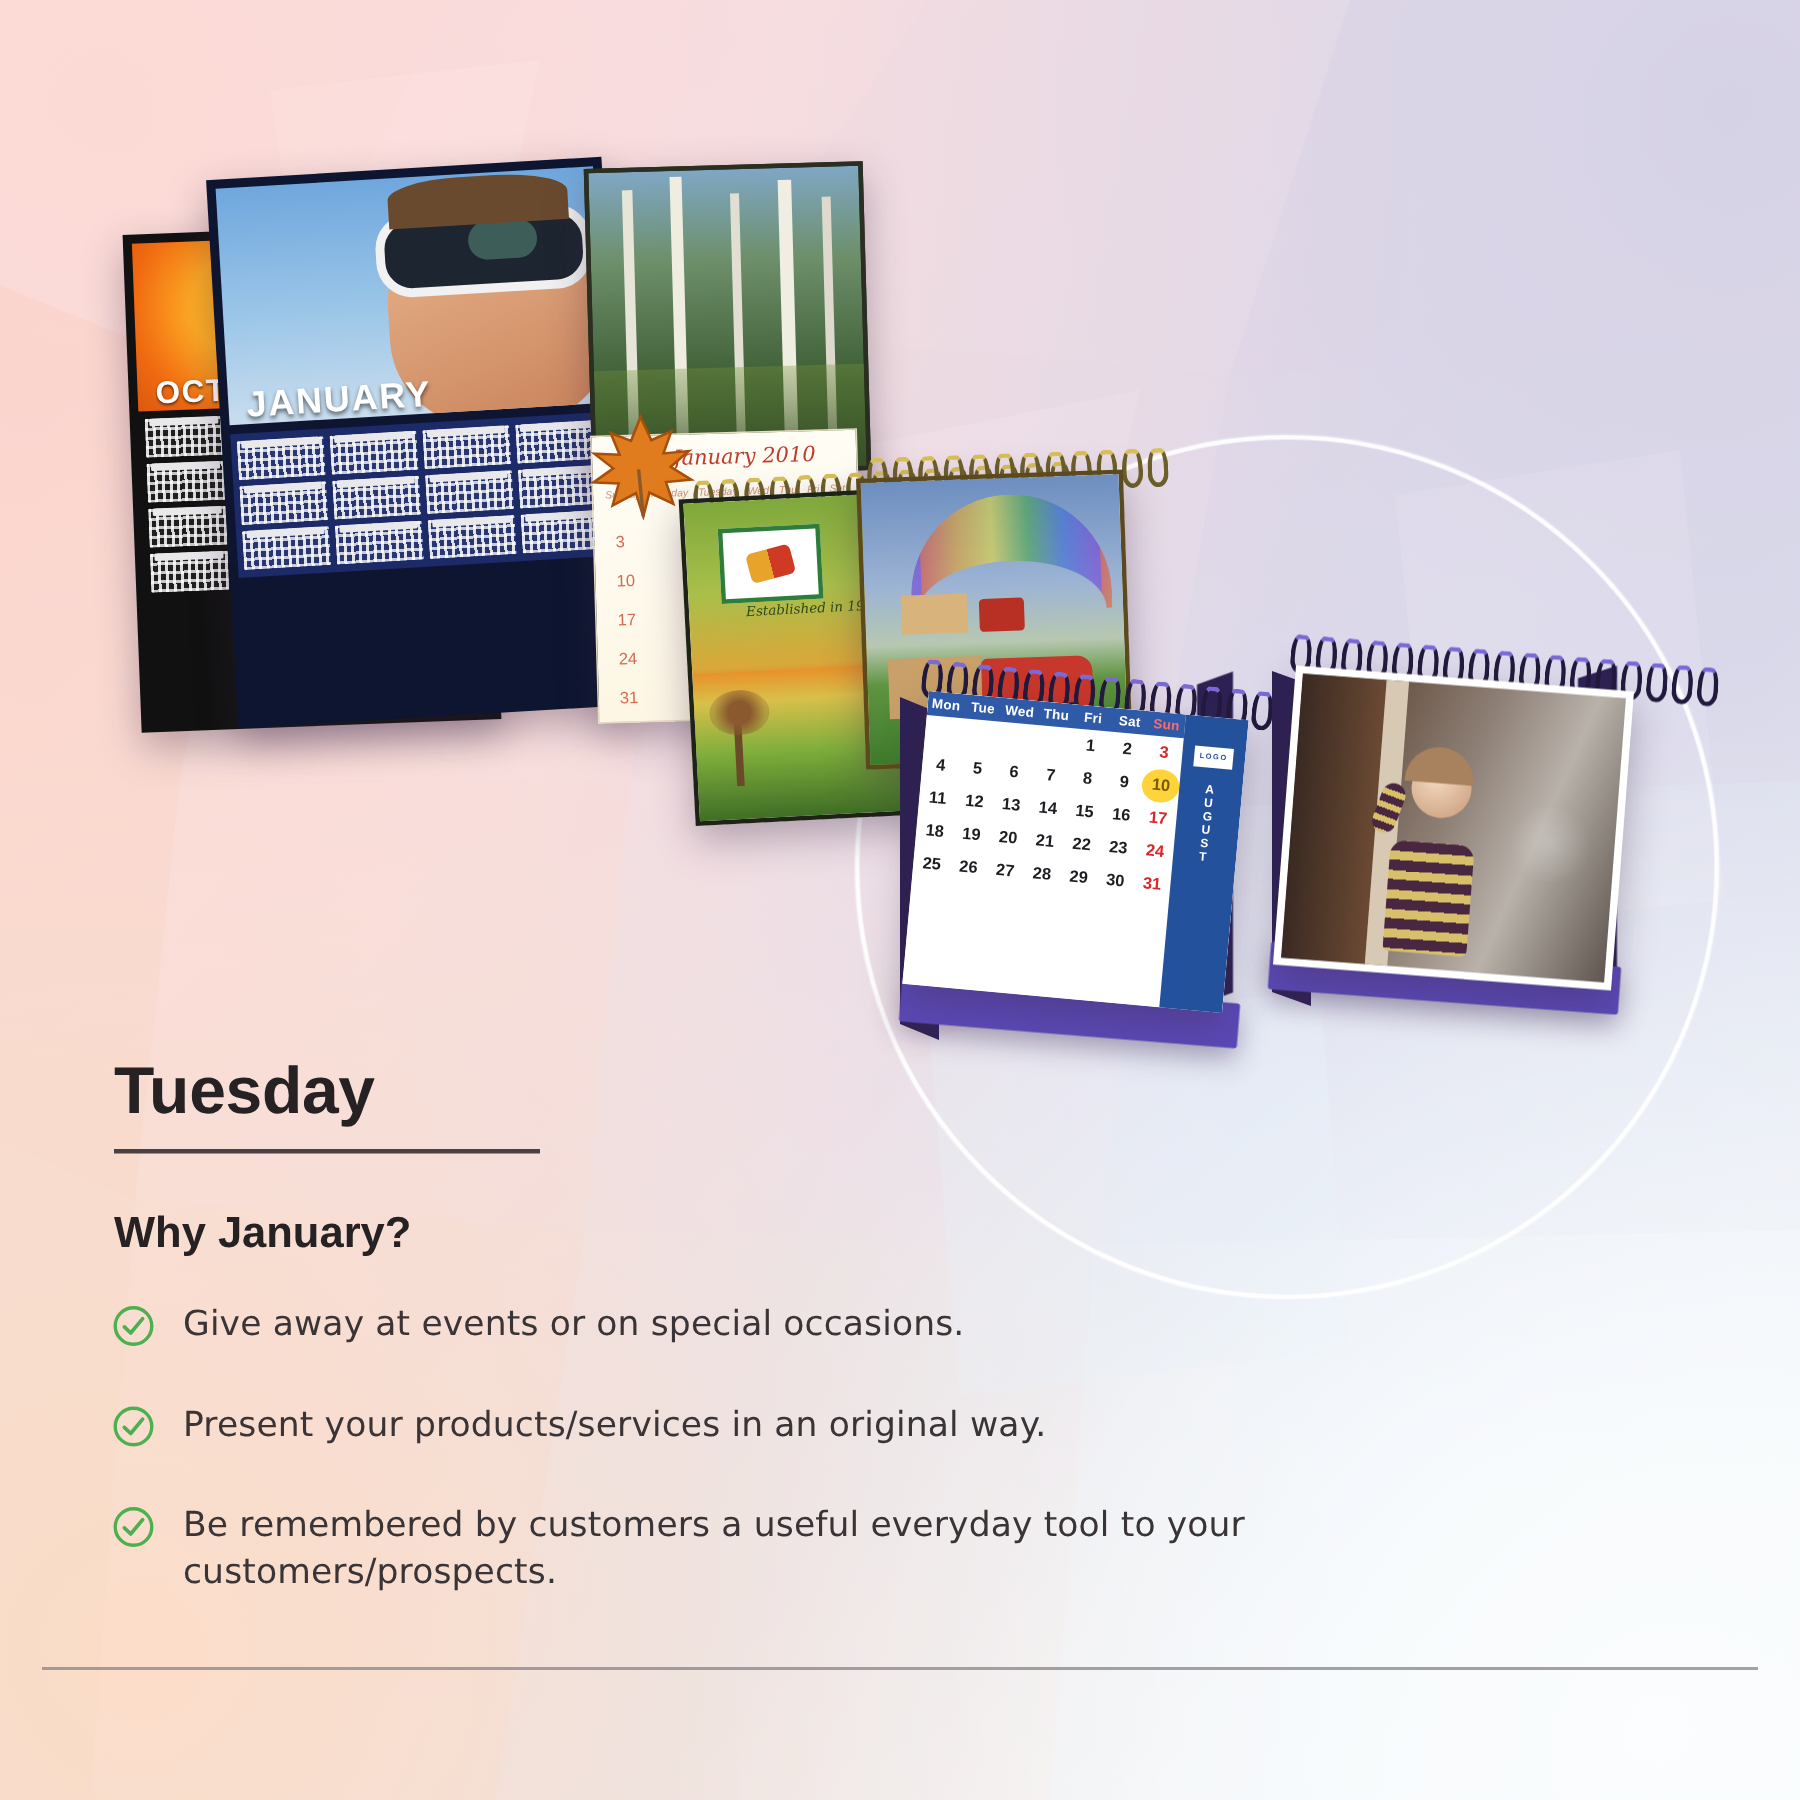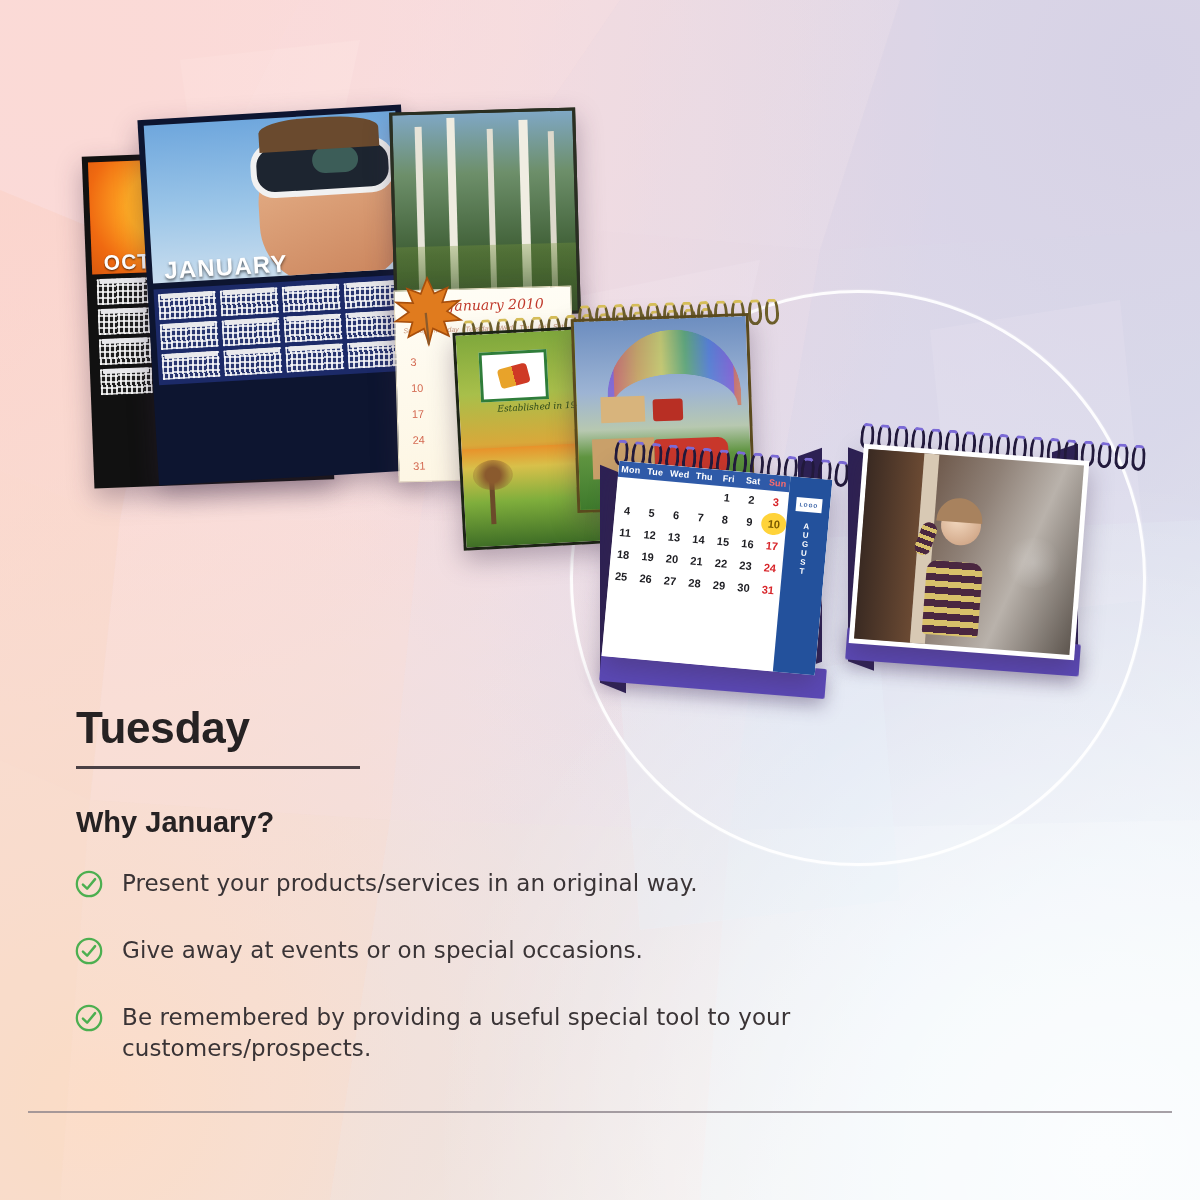--- a/index.html
+++ b/index.html
@@ -490,32 +490,32 @@
   <div class="title">Tuesday</div>
   <div class="title-rule"></div>
   <div class="subtitle">Why January?</div>
 
   <div class="bullets" id="bullets">
       <div class="bullet">
         <svg class="chk" viewBox="0 0 32 32">
           <circle cx="16" cy="16" r="13" fill="none" stroke="#4caf50" stroke-width="2.4"></circle>
           <path d="M9.5 16.6 L14 21 L22.5 10.8" fill="none" stroke="#4caf50" stroke-width="2.6" stroke-linecap="round" stroke-linejoin="round"></path>
         </svg>
+        <div class="btext">Give away at events or on special occasions.</div>
+      </div>
+      <div class="bullet">
+        <svg class="chk" viewBox="0 0 32 32">
+          <circle cx="16" cy="16" r="13" fill="none" stroke="#4caf50" stroke-width="2.4"></circle>
+          <path d="M9.5 16.6 L14 21 L22.5 10.8" fill="none" stroke="#4caf50" stroke-width="2.6" stroke-linecap="round" stroke-linejoin="round"></path>
+        </svg>
         <div class="btext">Present your products/services in an original way.</div>
       </div>
       <div class="bullet">
         <svg class="chk" viewBox="0 0 32 32">
           <circle cx="16" cy="16" r="13" fill="none" stroke="#4caf50" stroke-width="2.4"></circle>
           <path d="M9.5 16.6 L14 21 L22.5 10.8" fill="none" stroke="#4caf50" stroke-width="2.6" stroke-linecap="round" stroke-linejoin="round"></path>
         </svg>
-        <div class="btext">Give away at events or on special occasions.</div>
-      </div>
-      <div class="bullet">
-        <svg class="chk" viewBox="0 0 32 32">
-          <circle cx="16" cy="16" r="13" fill="none" stroke="#4caf50" stroke-width="2.4"></circle>
-          <path d="M9.5 16.6 L14 21 L22.5 10.8" fill="none" stroke="#4caf50" stroke-width="2.6" stroke-linecap="round" stroke-linejoin="round"></path>
-        </svg>
-        <div class="btext" style="max-width: 790px;">Be remembered by providing a useful special tool to your customers/prospects.</div>
+        <div class="btext" style="max-width: 790px;">Be remembered by customers a useful everyday tool to your customers/prospects.</div>
       </div>
     </div>
 
   <div class="foot-rule"></div>
 </div>
 
 </body></html>

